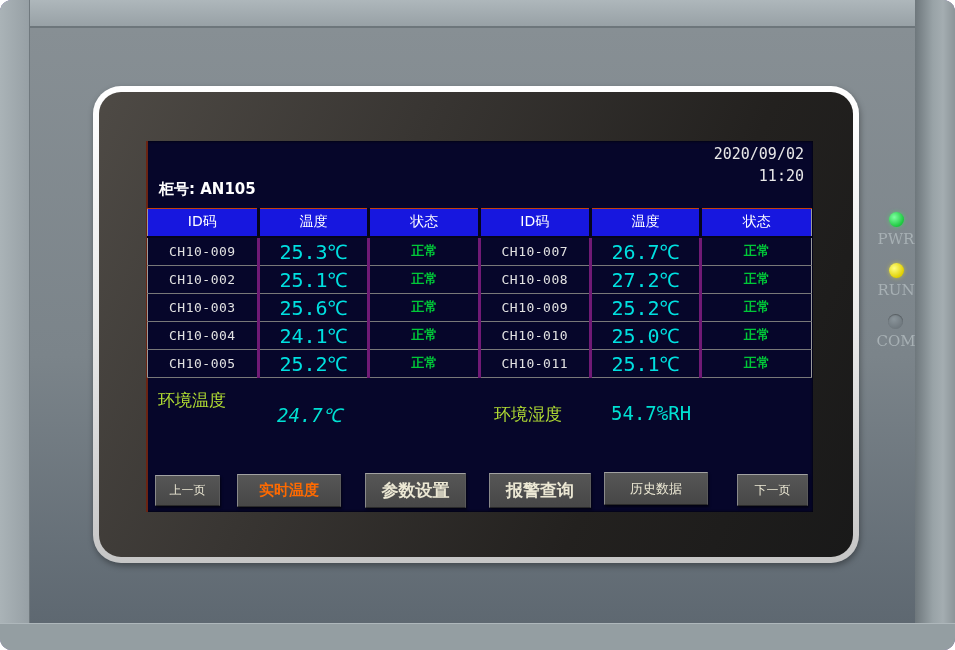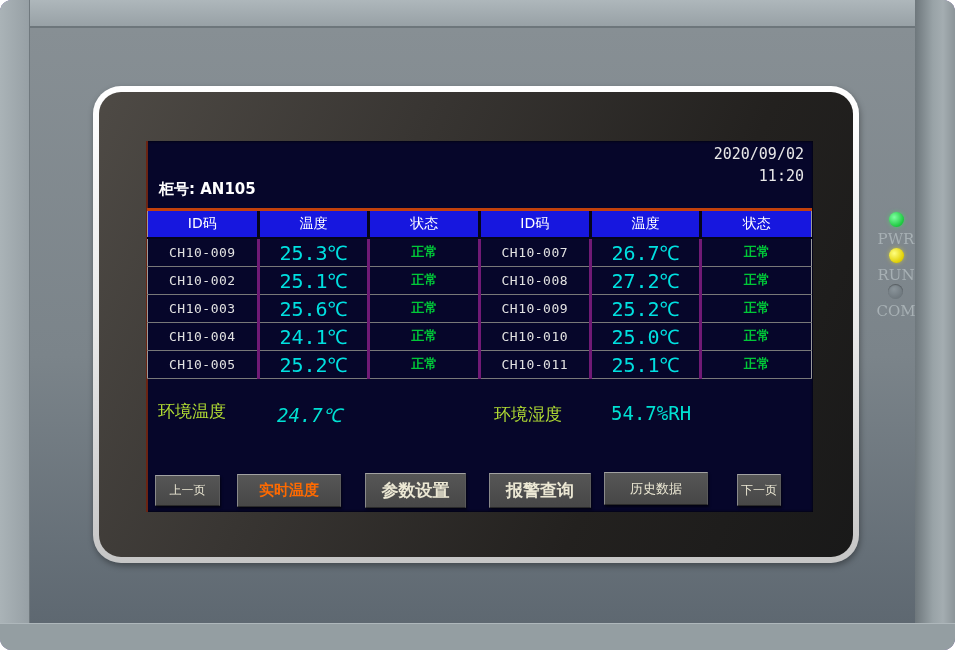--- a/index.html
+++ b/index.html
@@ -33,52 +33,52 @@
   .datetime-date { position:absolute; top:4px; right:9px; color:#e8e8e8; font-size:15px;
          font-family:"DejaVu Sans Mono", monospace; }
   .datetime-time { position:absolute; top:26px; right:9px; color:#e8e8e8; font-size:15px;
          font-family:"DejaVu Sans Mono", monospace; }
   .cabinet { position:absolute; top:39px; left:13px; color:#ffffff; font-size:15px; font-weight:bold; }
 
   
   .tbl { position:absolute; left:1px; top:67px; width:665px; border-collapse:collapse;
          table-layout:fixed; border:1px solid #9a9a9a; }
   .tbl th { background:#1717df; color:#ffffff; font-weight:normal; font-size:14px; height:28px;
-         border-left:3px solid #05051c; border-bottom:2px solid #04041a; border-top:3px solid #c2410c; }
+         border-left:3px solid #05051c; border-bottom:2px solid #04041a; border-top:1px solid #c2410c; }
   .tbl td { height:27px; text-align:center; border-left:3px solid #701a75; border-bottom:1px solid #787878; }
   .tbl th:first-child, .tbl td:first-child { border-left:none; }
   .tbl td:nth-child(3n+1) { color:#e2e2e2; font-family:"DejaVu Sans Mono", monospace; font-size:13px; letter-spacing:0.5px; }
   .tbl td:nth-child(3n+2) { color:#00e0e0; font-family:"DejaVu Sans Mono", monospace; font-size:20px; }
   .tbl td:nth-child(3n)   { color:#00c838; font-size:13px; font-weight:bold; }
 
   
   .env-label { position:absolute; color:#b2dd33; font-size:17px; }
   .env-value { position:absolute; color:#00e0d2; font-size:19px; font-family:"DejaVu Sans Mono", monospace; }
-  .env-temp-label { left:12px;  top:259px;font-family:Liberation Mono, monospace; }
+  .env-temp-label { left:12px;  top:248px;font-family:Liberation Mono, monospace; }
   .env-temp-value { left:131px; top:261px;font-style:italic; }
   .env-hum-label  { left:348px; top:262px; }
   .env-hum-value  { left:465px; top:261px; }
 
   
   .btn { position:absolute; background:linear-gradient(#565656,#474747); color:#ece8d4;
          border:1px solid; border-color:#a2a2a2 #5a5a5a #2a2a2a #8a8a8a;
          box-shadow:1px 2px 2px rgba(0,0,0,0.55); text-align:center; cursor:pointer;
          display:flex; align-items:center; justify-content:center; font-family:"DejaVu Sans", sans-serif; }
   .btn--active { color:#ff6a00; font-weight:bold; }
   .btn--big { font-weight:bold; }
   .btn-prev     { left:9px;   top:334px; width:65px;  height:31px; font-size:12px; }
   .btn-realtime { left:91px;  top:333px; width:104px; height:33px; font-size:15px; }
   .btn-params   { left:219px; top:332px; width:101px; height:35px; font-size:17px; }
   .btn-alarm    { left:343px; top:332px; width:102px; height:35px; font-size:17px; }
   .btn-history  { left:458px; top:331px; width:104px; height:33px; font-size:13px; }
-  .btn-next     { left:591px; top:333px; width:44px;  height:32px; font-size:12px; }
+  .btn-next     { left:591px; top:333px; width:71px;  height:32px; font-size:12px; }
 
   
   .led-panel { position:absolute; left:866px; top:212px; width:60px; display:flex;
-               flex-direction:column; align-items:center; }
+               flex-direction:column; gap:15px; align-items:center; }
   .led-group { display:flex; flex-direction:column; align-items:center; }
   .led { width:15px; height:15px; border-radius:50%; }
   .led-pwr { background:radial-gradient(circle at 35% 35%, #7dffa0, #1cc83e 70%); box-shadow:0 0 4px rgba(60,230,100,0.6); }
   .led-run { background:radial-gradient(circle at 35% 35%, #ffff80, #e0cf00 70%); box-shadow:0 0 4px rgba(230,220,40,0.6); }
   .led-com { background:radial-gradient(circle at 40% 35%, #8a949a, #6d767c 75%); box-shadow:inset 0 1px 1px rgba(0,0,0,0.3); }
   .led-label { margin-top:3px; color:#a7b0b4; font-size:15px; font-family:"DejaVu Serif", serif; }
 </style>
 </head>
 <body>
 

